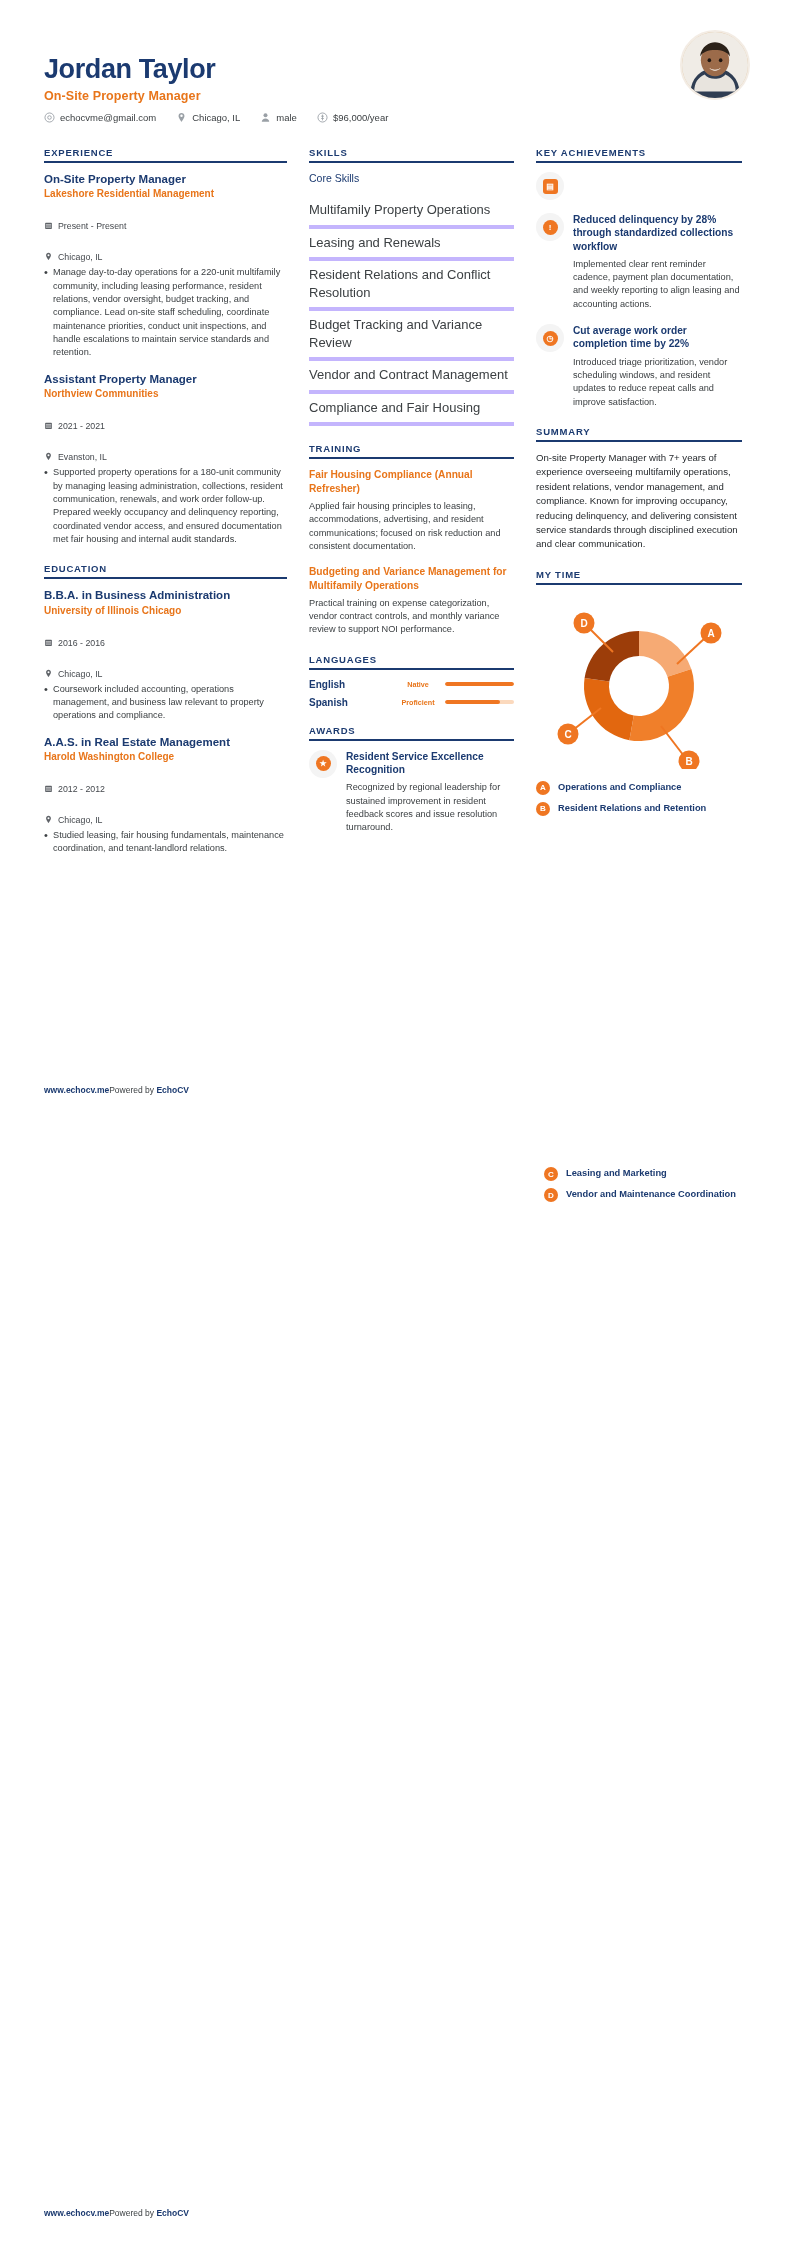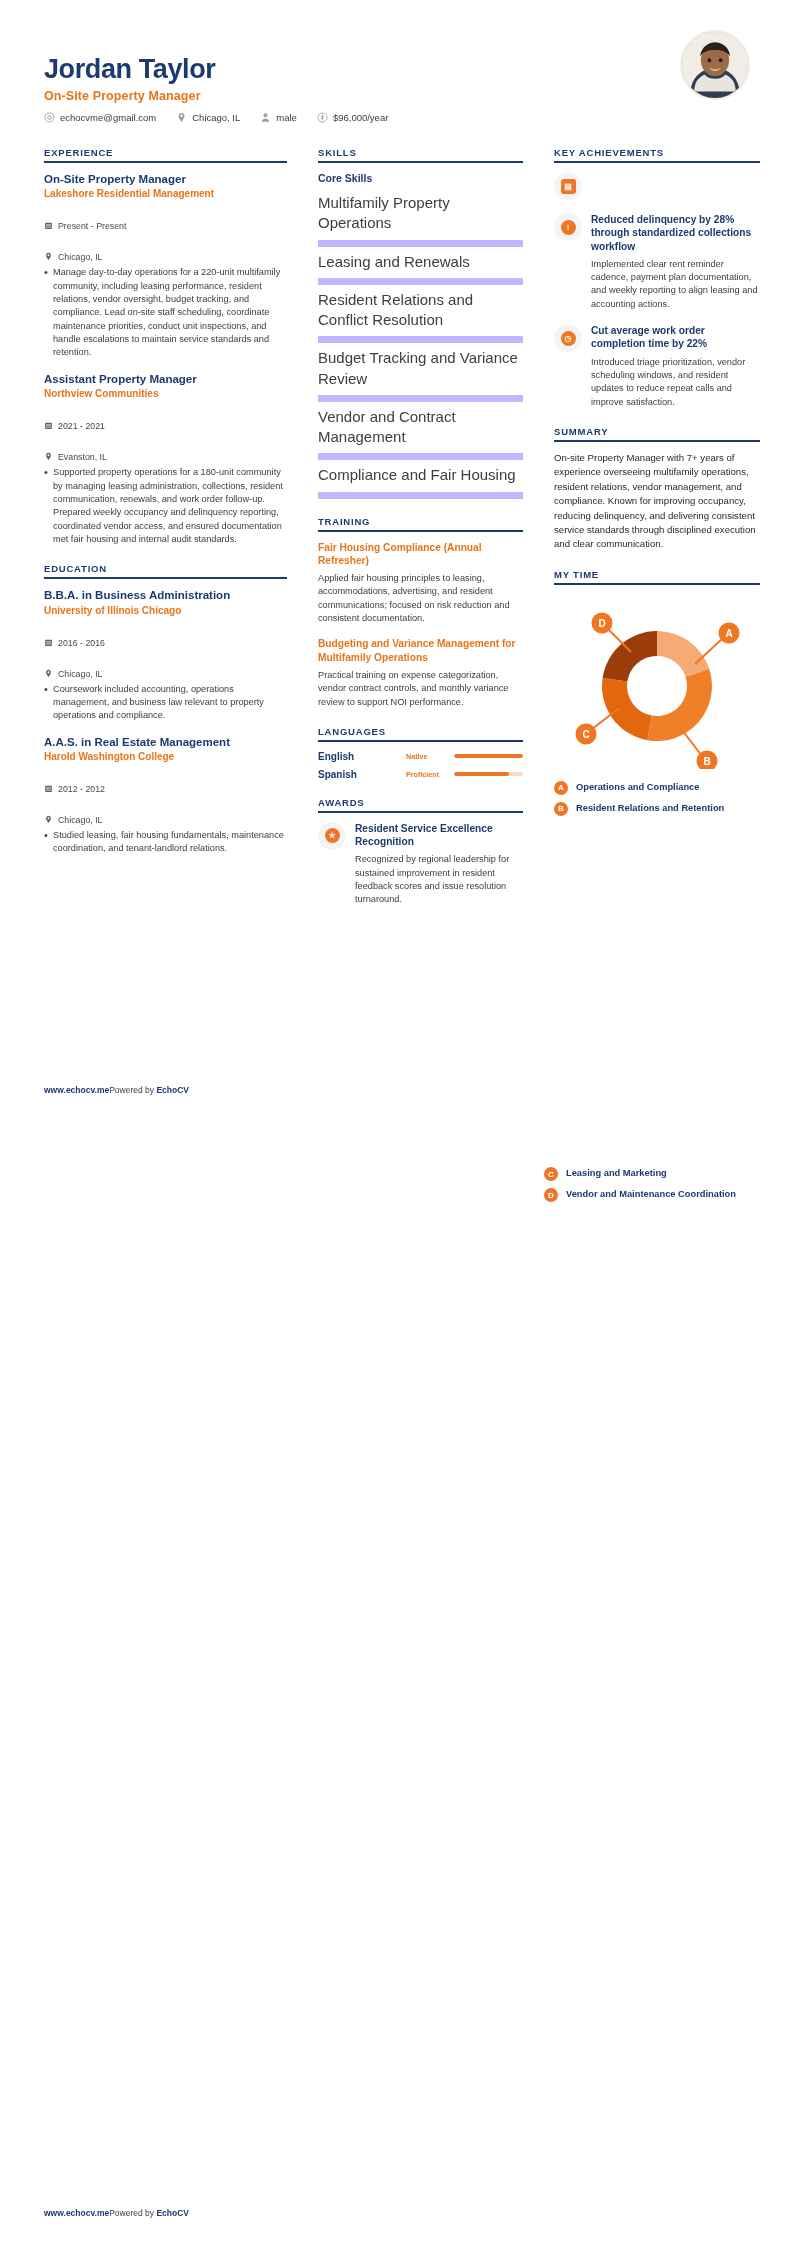--- a/index.html
+++ b/index.html
@@ -66,21 +66,21 @@
     overflow: hidden;
     border: 2px solid #f3ece4;
     background: #e3c9a8;
   }
   .avatar svg { display:block; width:100%; height:100%; }
 
   
   .columns {
     display: flex;
     padding: 24px 44px 0 44px;
-    gap: 31px;
+    gap: 22px;
     align-items: flex-start;
   }
   .col-left  { width: 243px; flex: none; }
   .col-mid   { width: 205px; flex: none; }
   .col-right { width: 206px; flex: none; }
 
   
   .sec-title {
     font-size: 9.5px;
     font-weight: bold;
@@ -132,29 +132,29 @@
     flex: none;
     width: 9px;
     color: #3c4043;
     font-size: 11px;
     line-height: 1.25;
   }
 
   
   .skills-group-title {
     font-size: 10.5px;
-    font-weight: bold;
+    font-weight: normal;
     color: #1b3a70;
-    margin-bottom: 4px;
+    margin-bottom: 12px;
   }
   .skill-item {
-    font-size: 15px;
+    font-size: 13px;
     color: #3c4043;
     padding: 5px 0 6px 0;
-    border-bottom: 7px solid #c4b5fd;
+    border-bottom: 4px solid #c4b5fd;
     line-height: 1.35;
   }
 
   
   .train-title {
     font-size: 10.2px;
     font-weight: bold;
     color: #e8751a;
     line-height: 1.3;
   }
@@ -178,21 +178,21 @@
     color: #1b3a70;
     width: 88px;
     flex: none;
   }
   .lang-level {
     font-size: 7.2px;
     font-weight: bold;
     color: #e8751a;
     width: 48px;
     flex: none;
-    text-align: left;
+    text-align: center;
     padding-right: 6px;
   }
   .lang-bar {
     flex: 1;
     height: 4px;
     border-radius: 2px;
     background: #fbd9bd;
     overflow: hidden;
   }
   .lang-bar > i {

